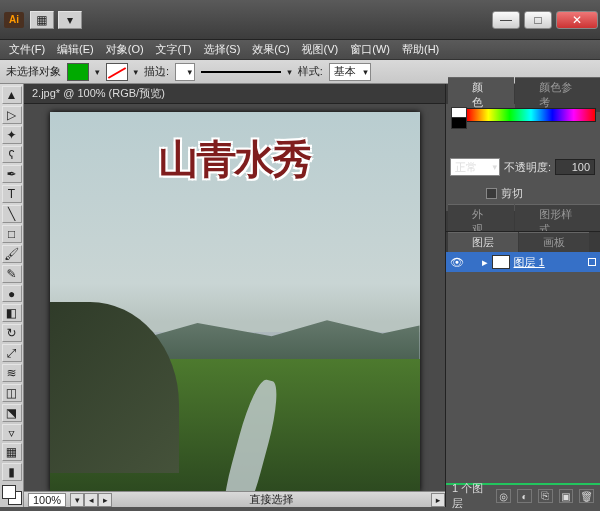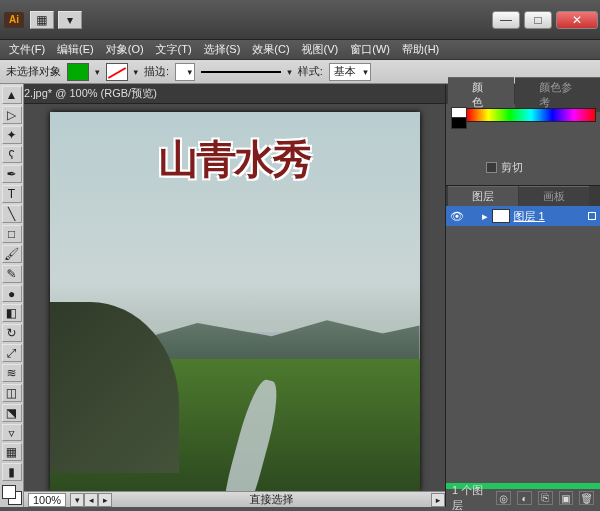--- a/index.html
+++ b/index.html
@@ -19,21 +19,21 @@
 .strokesample { width: 80px; height: 2px; background: #000; }
 .dropdown { border: 1px solid #888; background: #fff; height: 18px; padding: 0 14px 0 4px; position: relative; display: inline-flex; align-items: center; }
 .dropdown::after { content: '▾'; position: absolute; right: 2px; font-size: 9px; }
 .workarea { display: flex; height: 423px; }
 .toolbar { width: 24px; background: linear-gradient(#d9d9d9,#c8c8c8); border-right: 1px solid #888; display: flex; flex-direction: column; padding: 2px 0; gap: 2px; align-items: center; }
 .tool { width: 20px; height: 18px; background: #d0d0d0; border: 1px outset #e5e5e5; display: flex; align-items: center; justify-content: center; font-size: 12px; color: #222; cursor: pointer; }
 .filltool { width: 20px; height: 20px; position: relative; margin-top: 2px; }
 .filltool .fg { position: absolute; width: 14px; height: 14px; background: #fff; border: 1px solid #333; left: 0; top: 0; }
 .filltool .bg { position: absolute; width: 14px; height: 14px; background: #fff; border: 1px solid #333; right: 0; bottom: 0; }
 .canvas-wrap { flex: 1; background: #494949; display: flex; flex-direction: column; }
-.doctab { background: #3a3a3a; height: 20px; display: flex; align-items: center; color: #ddd; border-bottom: 1px solid #222; }
+.doctab { background: #3a3a3a; height: 20px; display: flex; align-items: center; padding-left: 8px; color: #ddd; border-bottom: 1px solid #222; }
 .canvas { flex: 1; background: #4a4a4a; display: flex; position: relative; overflow: hidden; }
 .canvas-inner { margin: 8px auto; width: 370px; height: 380px; background: #fff; box-shadow: 0 0 6px #000; position: relative; overflow: hidden; }
 .sky { position: absolute; inset: 0; background: linear-gradient(#b9cdd0 0%, #c9d5d4 45%, #b8c4c0 55%); }
 .mts { position: absolute; left: 0; right: 0; top: 52%; height: 14%; background: linear-gradient(#6b7e72,#4a6052); clip-path: polygon(0 60%, 10% 30%, 25% 55%, 40% 25%, 60% 50%, 75% 20%, 90% 45%, 100% 30%, 100% 100%, 0 100%); }
 .hill-left { position: absolute; left: -5%; top: 50%; width: 40%; height: 45%; background: linear-gradient(135deg,#2e3a28,#45523a); border-radius: 0 60% 0 0; }
 .water { position: absolute; left: 0; right: 0; top: 58%; height: 12%; background: linear-gradient(#aeb9bd,#8fa0a5); }
 .grass { position: absolute; left: 0; right: 0; top: 65%; bottom: 0; background: linear-gradient(#4d7a2e,#2d4a20); }
 .river { position: absolute; left: 50%; top: 70%; width: 30px; height: 40%; background: #c5cfd3; transform: rotate(15deg); border-radius: 40%; opacity: 0.8; }
 .overlay-text { position: absolute; top: 20px; left: 50%; transform: translateX(-50%); font-size: 40px; font-weight: 900; color: #7f1d1d; font-family: Liberation Serif, serif; text-shadow: 2px 2px 0 #fff, -2px -2px 0 #fff, 2px -2px 0 #fff, -2px 2px 0 #fff; white-space: nowrap; letter-spacing: -2px; }
 .panels { width: 155px; background: #535353; border-left: 1px solid #222; display: flex; flex-direction: column; }
@@ -47,21 +47,21 @@
 .oprow { display: flex; align-items: center; gap: 4px; padding: 4px; color: #ddd; }
 .field { background: #3a3a3a; border: 1px solid #222; padding: 1px 4px; width: 40px; color: #ddd; text-align: right; }
 .chk { display: flex; align-items: center; gap: 4px; margin: 2px 0; color: #ddd; }
 .chkbox { width: 11px; height: 11px; border: 1px solid #888; background: #3a3a3a; }
 .layerpanel { border-top: 1px solid #222; }
 .layerrow { background: #3670c7; height: 20px; display: flex; align-items: center; color: #fff; padding: 0 4px; gap: 4px; }
 .eyeicon { width: 14px; text-align: center; }
 .layerthumb { width: 18px; height: 14px; background: #fff; border: 1px solid #333; }
 .layerlabel { text-decoration: underline; }
 .panelblank { flex: 1; background: #535353; }
-.panelfooter { height: 24px; border-top: 6px solid #22c55e; display: flex; align-items: center; padding: 0 6px; color: #ddd; gap: 6px; justify-content: flex-end; }
+.panelfooter { height: 24px; border-top: 2px solid #22c55e; display: flex; align-items: center; padding: 0 6px; color: #ddd; gap: 6px; justify-content: flex-end; }
 .panelfooter .ico { width: 16px; height: 14px; border: 1px solid #777; display:flex; align-items:center; justify-content:center; font-size:10px;}
 .statusbar { background: linear-gradient(#d9d9d9,#c0c0c0); height: 16px; display: flex; align-items: center; color: #222; border-top: 1px solid #888; }
 .zoom { border: 1px solid #888; background: #fff; padding: 0 4px; margin: 0 4px; }
 .arrbtn { width: 14px; height: 14px; border: 1px solid #888; background: #e0e0e0; display: inline-flex; align-items: center; justify-content: center; font-size: 9px; }
 </style>
 </head>
 <body>
 
 <div class="titlebar">
   <div style="display:flex;align-items:center;gap:6px">
@@ -156,27 +156,36 @@
   </div>
 
   <div class="panels">
     <div class="paneltabs">
       <div class="ptab">颜色</div>
       <div class="ptab inactive">颜色参考</div>
     </div>
     <div class="colorpanel">
       <div class="colorstrip" style="margin-left:16px"></div>
     </div>
+    <div class="oprow">
+      <span class="dropdown" style="width:50px">正常</span>
+      <span>不透明度:</span>
+      <span class="field">100</span>
+    </div>
     <div style="padding:4px 8px 8px 40px">
       <div class="chk">
           <span class="chkbox"></span>
           <span>剪切</span>
         </div>
     </div>
 
+    <div class="paneltabs">
+      <div class="ptab inactive">外观</div>
+      <div class="ptab inactive">图形样式</div>
+    </div>
 
     <div class="layerpanel">
       <div class="paneltabs">
         <div class="ptab">图层</div>
         <div class="ptab inactive">画板</div>
       </div>
       <div class="layerrow">
         <span class="eyeicon">👁</span>
         <span style="width:10px"></span>
         <span>▸</span>

